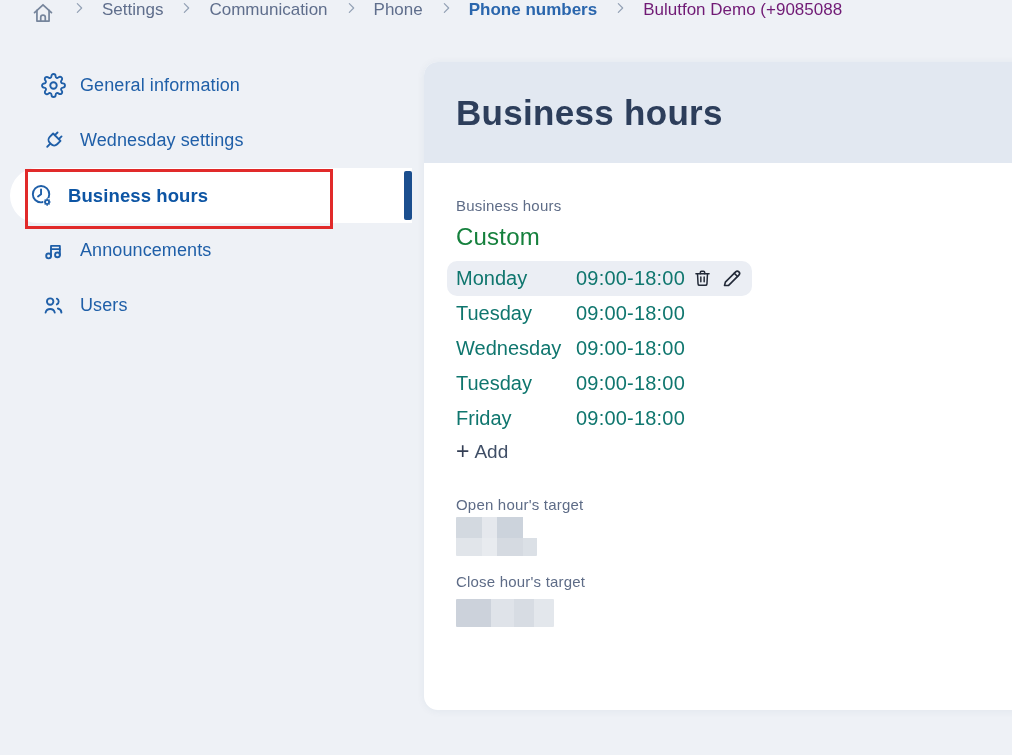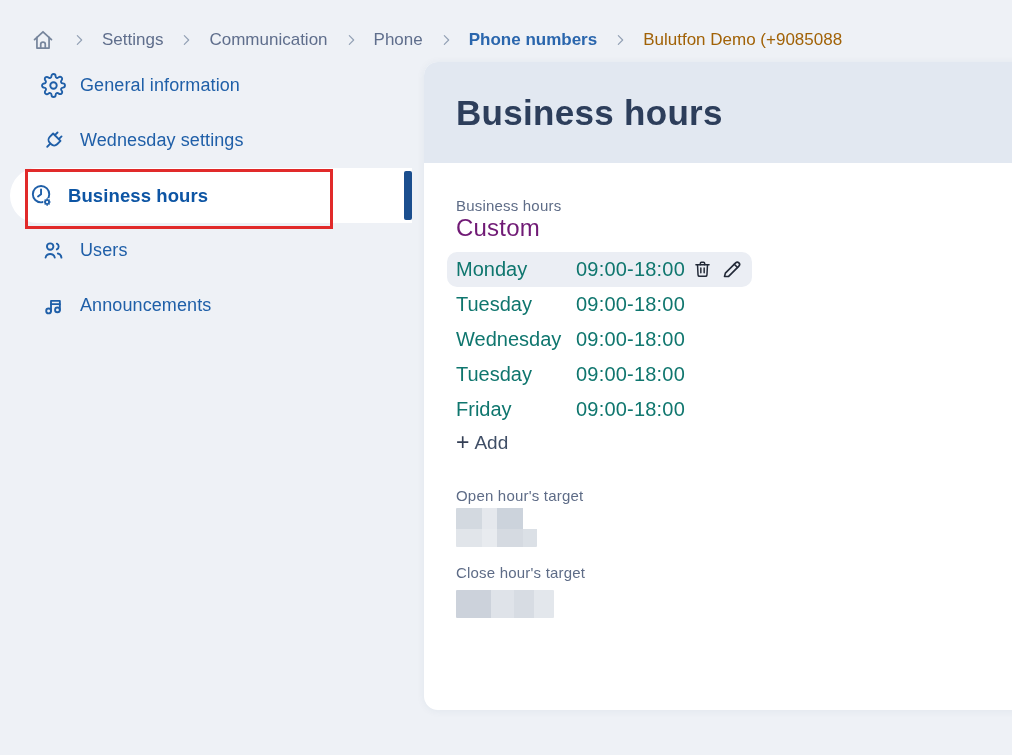--- a/index.html
+++ b/index.html
@@ -1,24 +1,24 @@
 <!DOCTYPE html>
 <html><head>
 <meta charset="utf-8">
 <style>
   html,body{margin:0;padding:0;width:1012px;height:755px;overflow:hidden;
     font-family:"Liberation Sans",sans-serif;background:#eef1f6;}
   .app{position:relative;width:1012px;height:755px;}
 
   
-  .breadcrumb{position:absolute;top:11px;left:0;right:0;height:58px;display:flex;
-    align-items:center;padding-left:30px;gap:15px;white-space:nowrap;overflow:hidden;}
+  .breadcrumb{position:absolute;top:0;left:0;right:0;height:58px;display:flex;
+    align-items:flex-start;padding-left:30px;gap:15px;white-space:nowrap;overflow:hidden;}
   .crumb{font-size:17px;color:#5f6e8c;text-decoration:none;cursor:pointer;}
   .crumb.active{color:#2a66ad;font-weight:700;}
-  .crumb.tail{color:#a16207;}
+  .crumb.tail{color:#701a75;}
   .crumb-sep{flex:0 0 auto;display:flex;align-items:center;color:#93a1b5;}
   .home{display:flex;align-items:center;color:#7econ;color:#76859c;cursor:pointer;}
 
   
   .sidebar{position:absolute;top:58px;left:0;width:412px;bottom:0;}
   .side-item{height:55px;display:flex;align-items:center;padding-left:40px;gap:13px;
     cursor:pointer;color:#1f5fa8;}
   .side-item .lbl{font-size:18px;font-weight:500;color:#1f5fa8;letter-spacing:.1px;}
   .side-item .icon{display:flex;align-items:center;justify-content:center;width:27px;height:27px;}
   .side-item.selected{margin-left:10px;padding-left:18px;background:#ffffff;
@@ -29,21 +29,21 @@
   .red-box{position:absolute;left:25px;top:111px;width:308px;height:60px;
     border:3px solid #e12a2a;box-sizing:border-box;pointer-events:none;z-index:5;}
 
   
   .card{position:absolute;left:424px;top:62px;right:-24px;height:648px;background:#ffffff;
     border-radius:14px;box-shadow:0 1px 8px rgba(40,60,100,.06);overflow:hidden;}
   .card-header{height:101px;background:#e2e8f1;display:flex;align-items:center;padding-left:32px;}
   .card-header h1{margin:0;font-size:35px;font-weight:700;color:#2d3e5b;letter-spacing:.3px;}
   .card-body{padding:34px 32px 0 32px;}
   .field-label{font-size:15px;color:#5e6c87;letter-spacing:.2px;}
-  .field-value{font-size:24px;color:#701a75;letter-spacing:.2px;}
+  .field-value{font-size:24px;color:#15803d;margin-top:9px;letter-spacing:.2px;}
   .hours-label{margin-top:36px;}
   .hours-list{margin-top:10px;}
   .hour-row{display:flex;align-items:center;height:35px;font-size:20px;color:#0f766e;
     width:fit-content;padding:0 9px;margin-left:-9px;border-radius:10px;}
   .hour-row.highlighted{background:#ebeef4;}
   .hour-row .day{width:120px;}
   .hour-row .time{letter-spacing:.2px;}
   .icon-btn{background:none;border:none;padding:0;margin-left:7px;color:#232a38;
     cursor:pointer;display:flex;align-items:center;height:26px;}
   .add-btn{margin-top:4px;background:none;border:none;padding:0;display:flex;align-items:center;
@@ -138,38 +138,38 @@
             <path d="M17 14.9v1M17 19.7v1M14.5 17.8h1M18.5 17.8h1M15.2 16l.7.7M18.1 18.9l.7.7M18.8 16l-.7.7M15.9 18.9l-.7.7"></path>
           </g>
         </svg>
       </span>
       <span class="lbl">Business hours</span>
       <span class="bluebar"></span>
     </div>
     <div class="side-item">
       <span class="icon">
         <svg width="25" height="25" viewBox="0 0 24 24" fill="none" stroke="currentColor" stroke-width="1.8" stroke-linecap="round" stroke-linejoin="round">
+          <circle cx="7.3" cy="17.2" r="2.3"></circle>
+          <circle cx="15.8" cy="16.2" r="2.3"></circle>
+          <path d="M9.6 17.2 V7.6 H18.1 V16.2"></path>
+          <path d="M9.6 10.7 H18.1"></path>
+        </svg>
+      </span>
+      <span class="lbl">Announcements</span>
+    </div>
+    <div class="side-item">
+      <span class="icon">
+        <svg width="25" height="25" viewBox="0 0 24 24" fill="none" stroke="currentColor" stroke-width="1.8" stroke-linecap="round" stroke-linejoin="round">
           <circle cx="8.8" cy="8.2" r="3.1"></circle>
           <path d="M4.4 18.8 a4.5 4.3 0 0 1 8.8 0"></path>
           <path d="M15.2 5.4 a3.1 3.1 0 0 1 0 5.6"></path>
           <path d="M16.2 14.9 a4.5 4.3 0 0 1 3.4 3.9"></path>
         </svg>
       </span>
       <span class="lbl">Users</span>
-    </div>
-    <div class="side-item">
-      <span class="icon">
-        <svg width="25" height="25" viewBox="0 0 24 24" fill="none" stroke="currentColor" stroke-width="1.8" stroke-linecap="round" stroke-linejoin="round">
-          <circle cx="7.3" cy="17.2" r="2.3"></circle>
-          <circle cx="15.8" cy="16.2" r="2.3"></circle>
-          <path d="M9.6 17.2 V7.6 H18.1 V16.2"></path>
-          <path d="M9.6 10.7 H18.1"></path>
-        </svg>
-      </span>
-      <span class="lbl">Announcements</span>
     </div>
     <div class="red-box"></div>
   </nav>
 
   <main class="card">
     <div class="card-header">
       <h1>Business hours</h1>
     </div>
     <div class="card-body">
 

